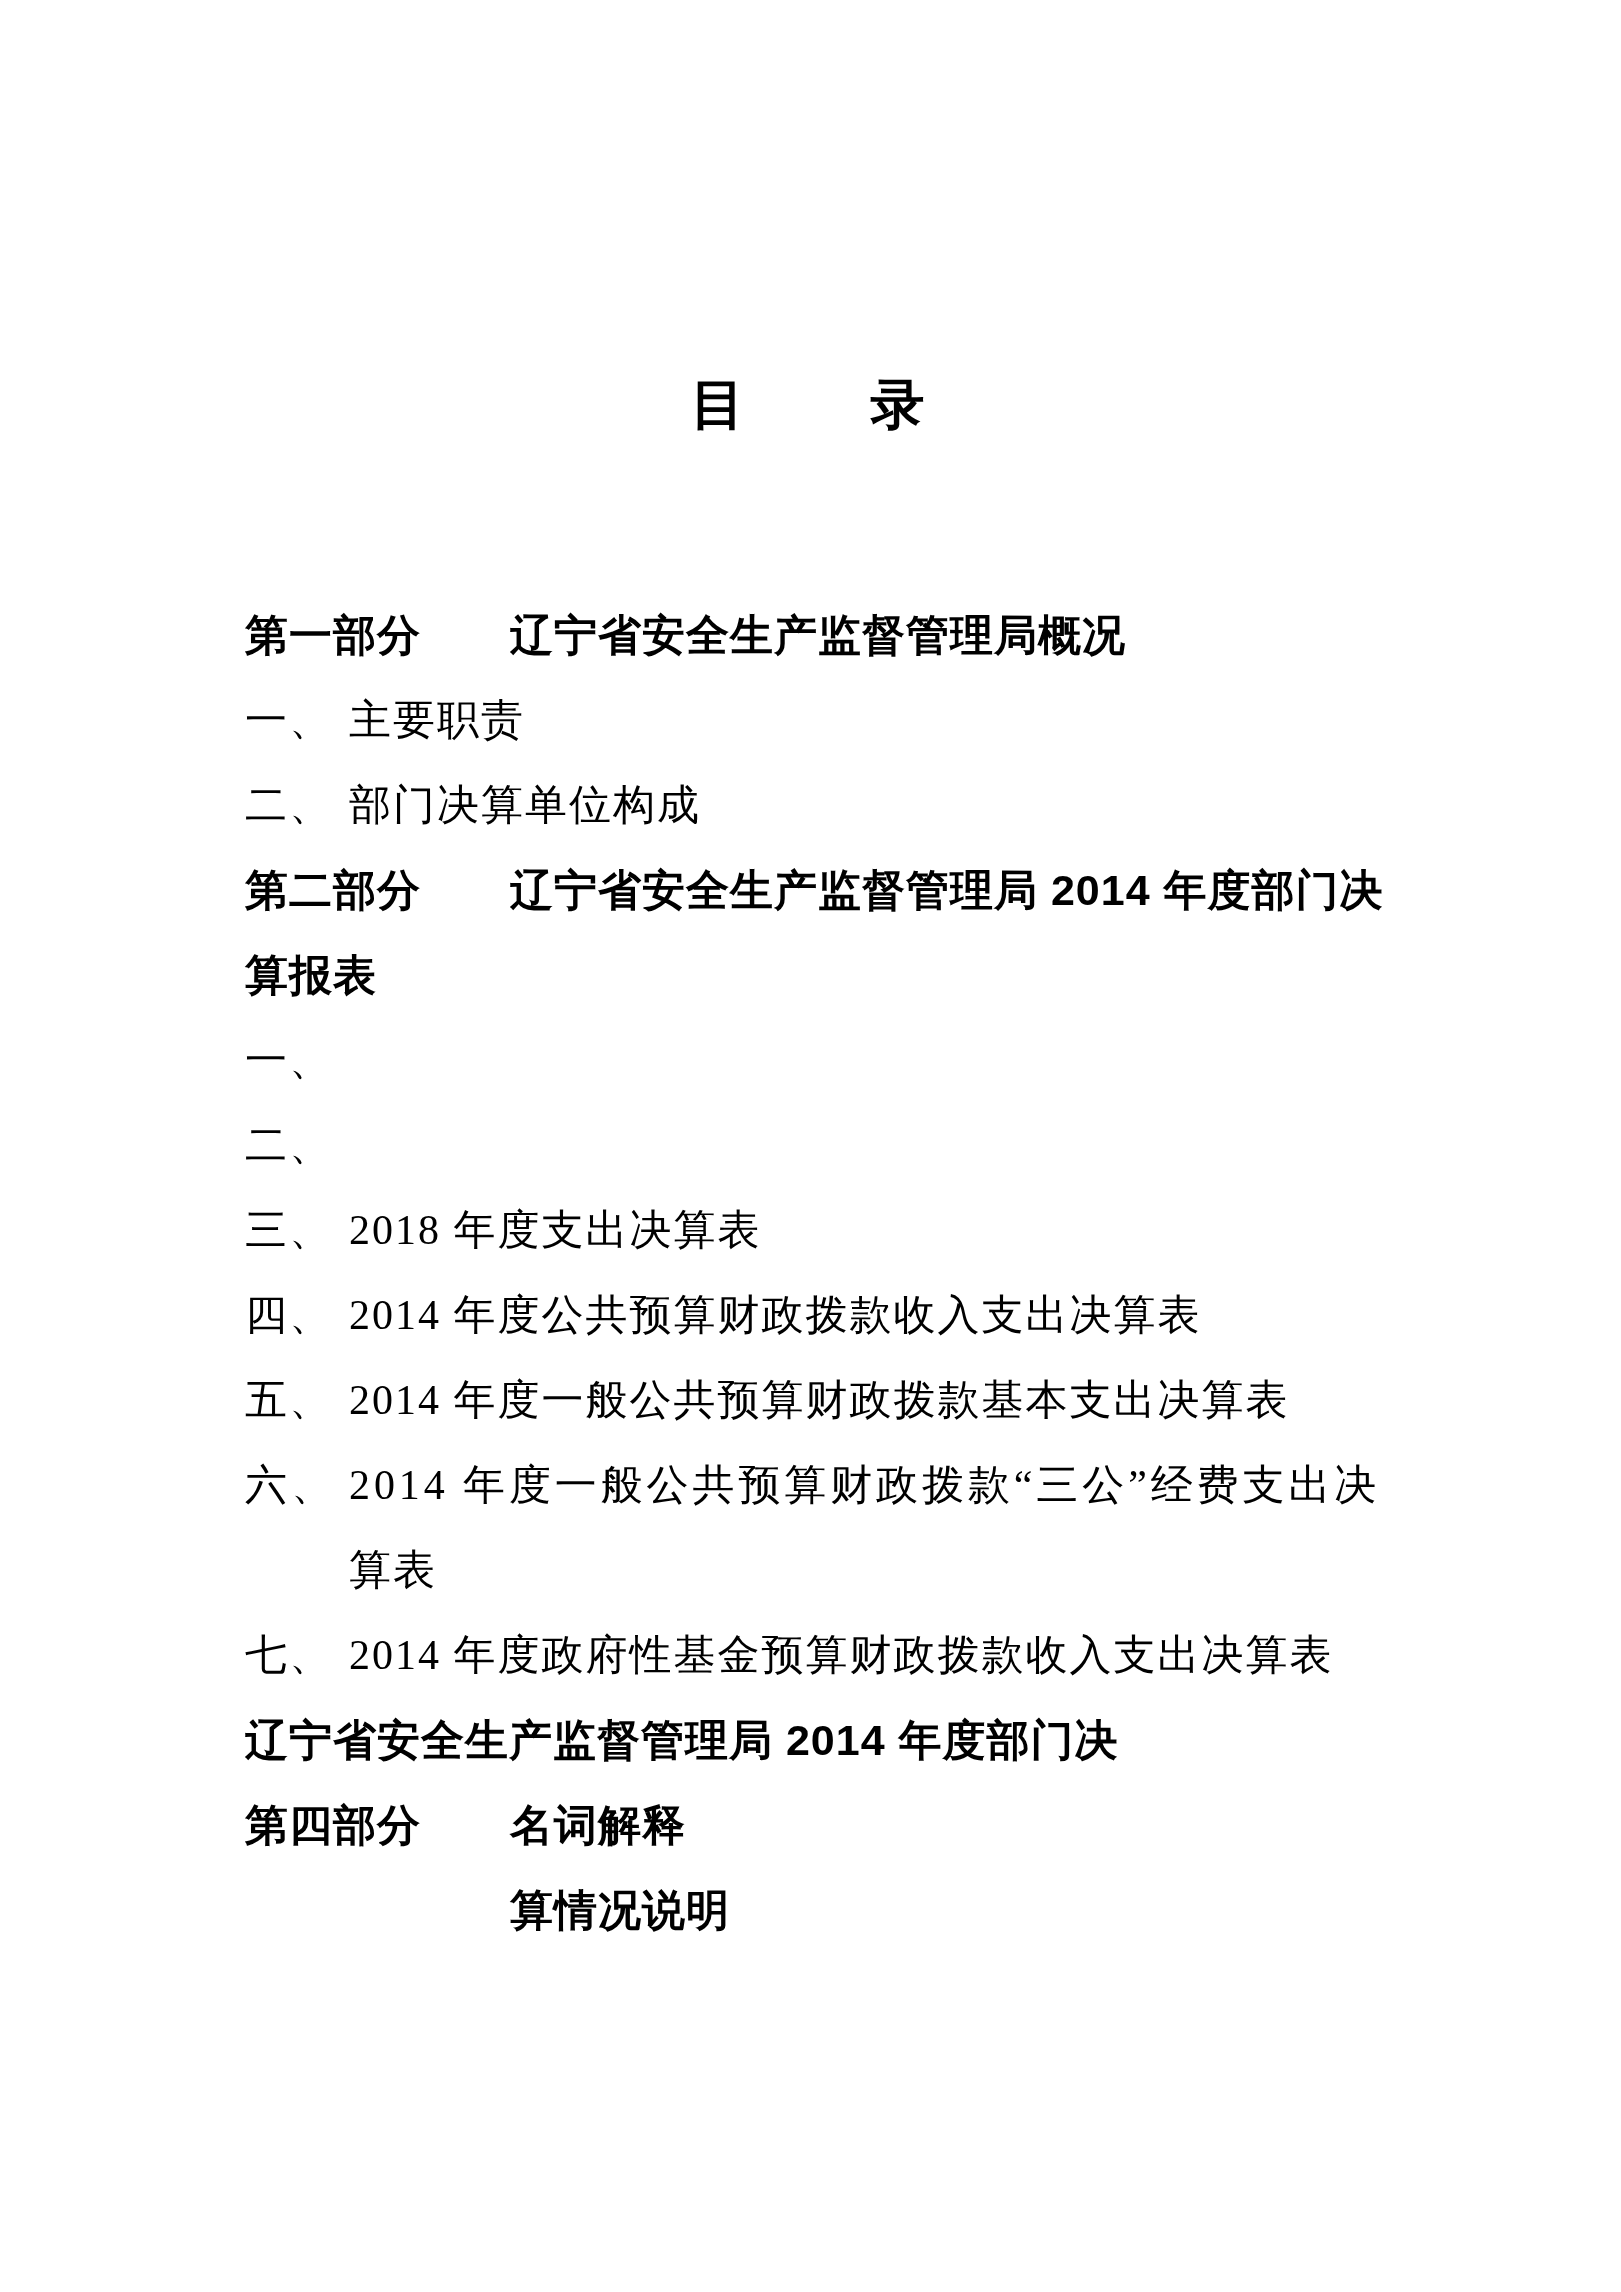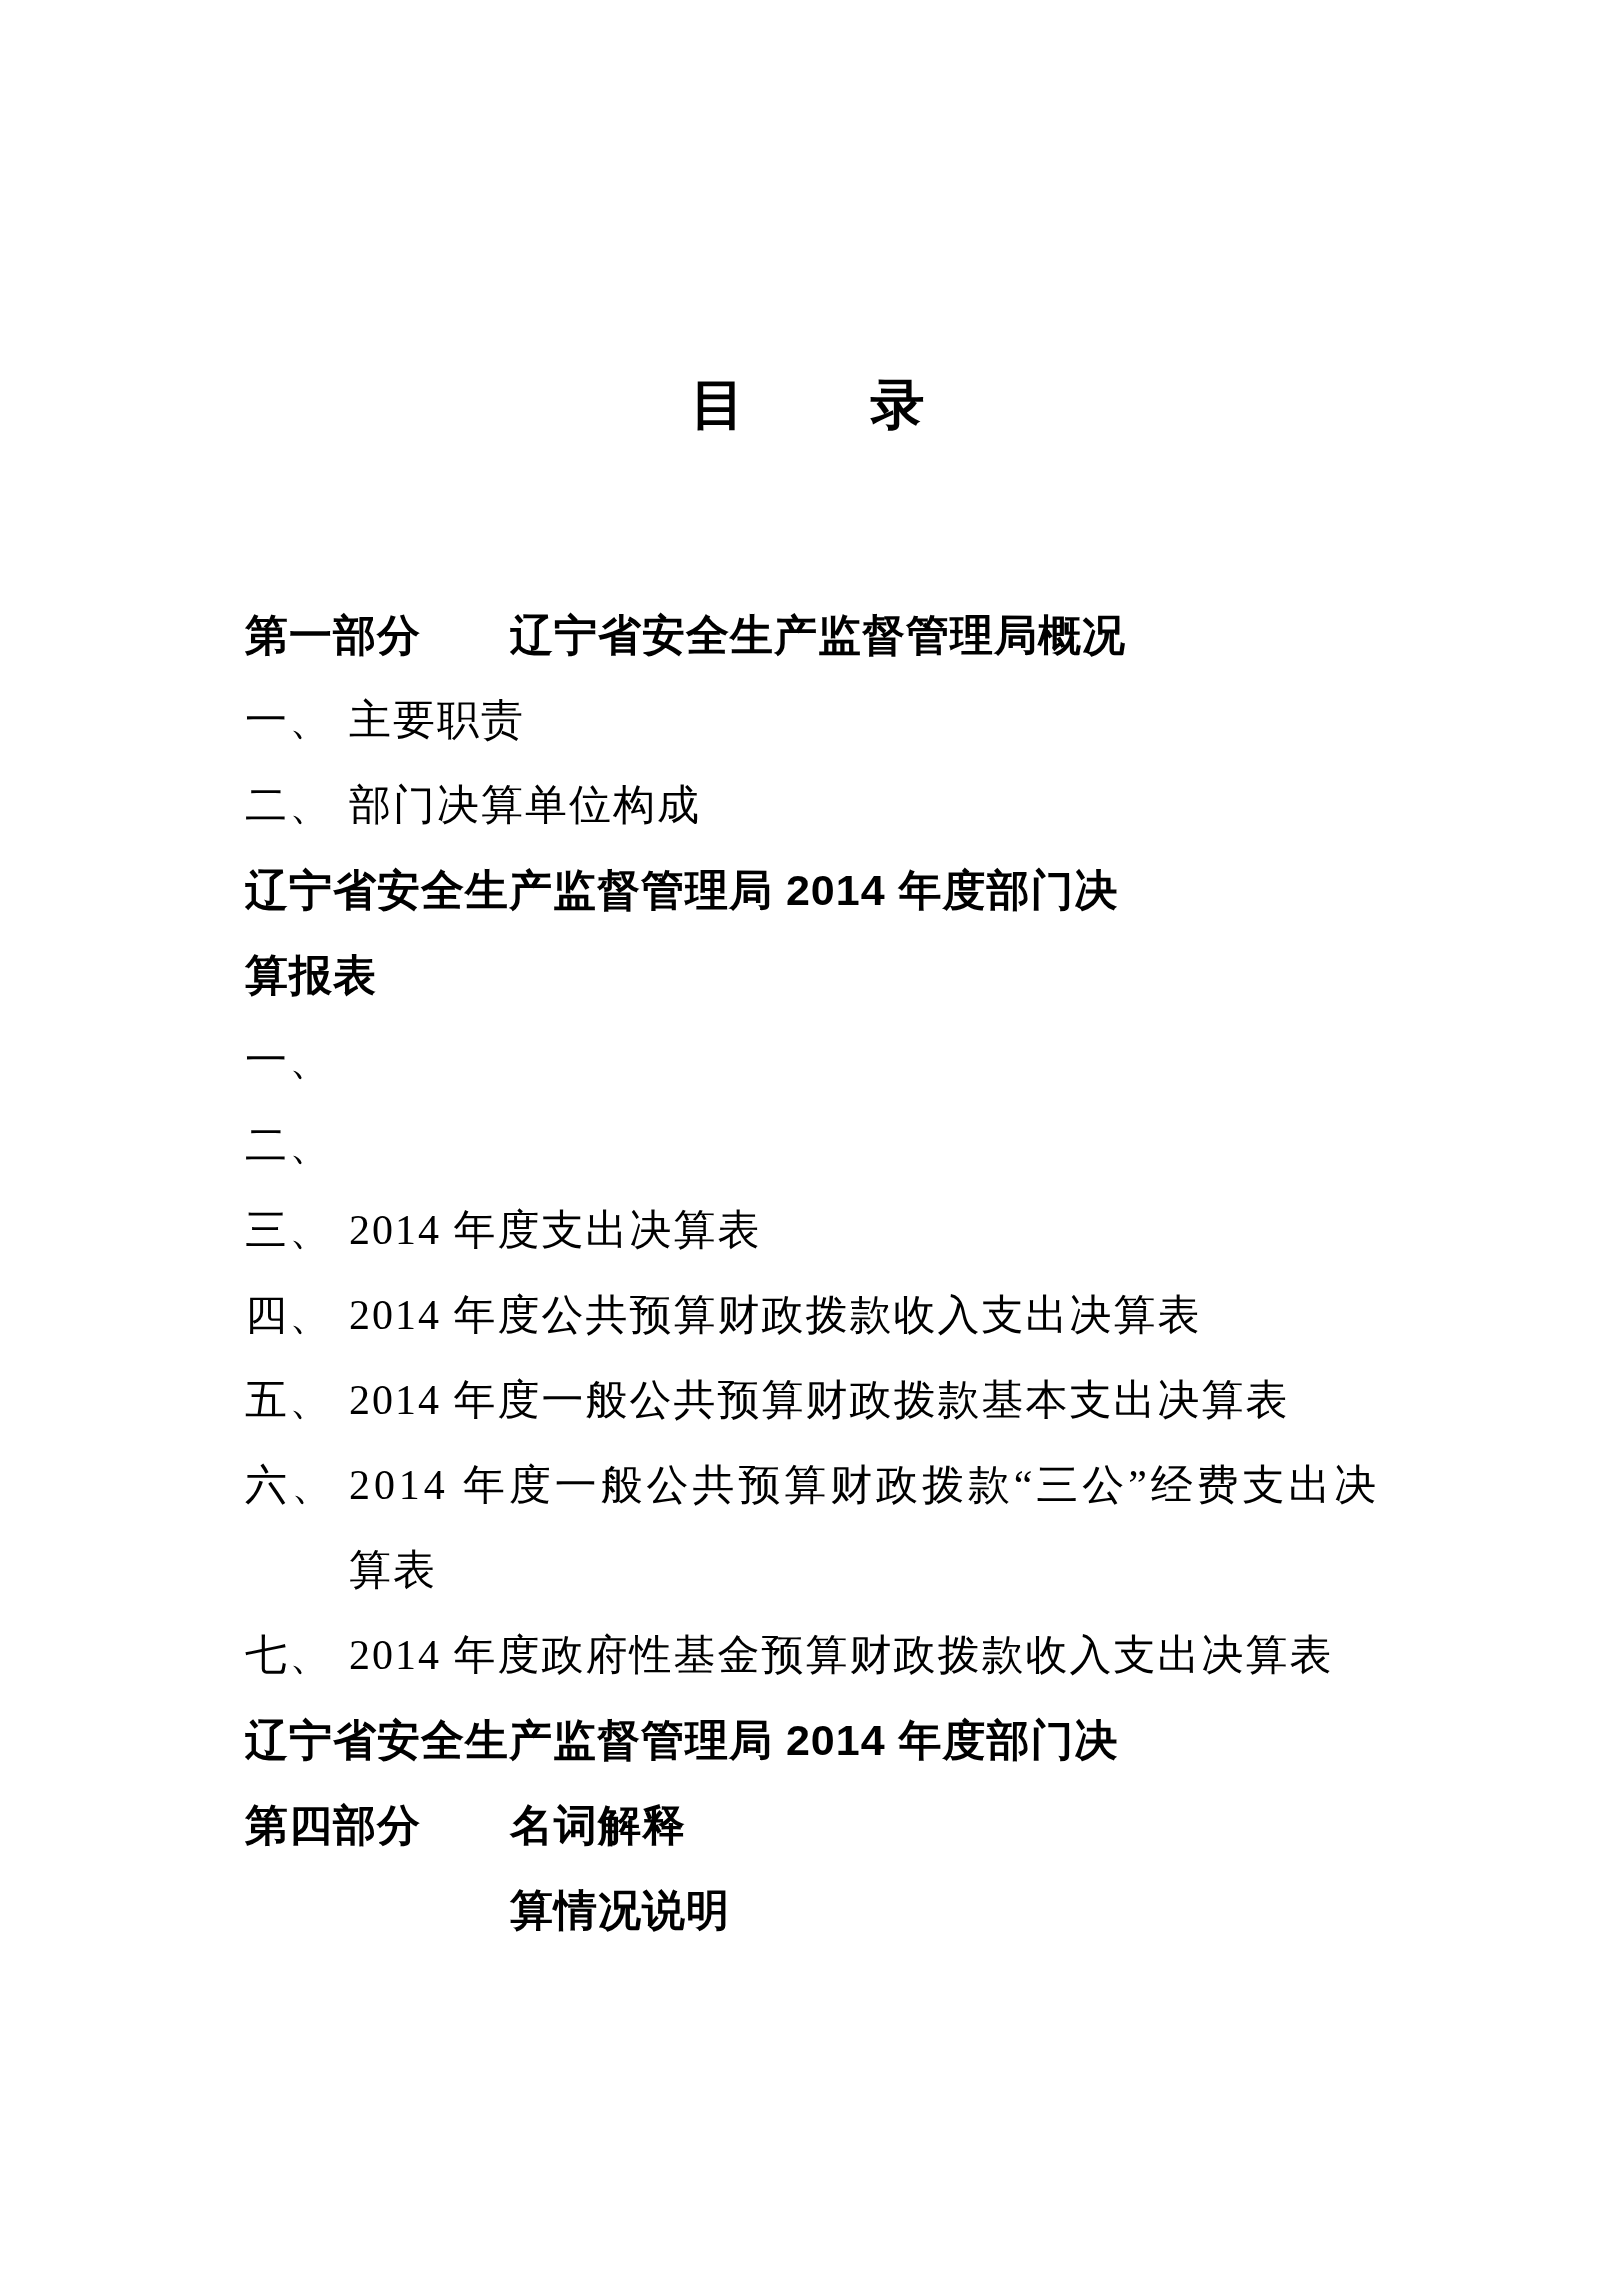--- a/index.html
+++ b/index.html
@@ -86,38 +86,39 @@
       <span class="label">一、</span>
       <span class="text">主要职责</span>
     </div>
 
     <div class="line item">
       <span class="label">二、</span>
       <span class="text">部门决算单位构成</span>
     </div>
 
     <div class="line part">
+      <span class="label">第二部分</span>
       <span class="text">辽宁省安全生产监督管理局 2014 年度部门决</span>
     </div>
 
     <div class="line part cont-flush">
       <span class="text">算报表</span>
     </div>
 
     <div class="line item">
       <span class="label">一、</span>
     </div>
 
     <div class="line item">
       <span class="label">二、</span>
     </div>
 
     <div class="line item">
       <span class="label">三、</span>
-      <span class="text">2014 年度支出决算表</span>
+      <span class="text">2018 年度支出决算表</span>
     </div>
 
     <div class="line item">
       <span class="label">四、</span>
       <span class="text">2014 年度公共预算财政拨款收入支出决算表</span>
     </div>
 
     <div class="line item">
       <span class="label">五、</span>
       <span class="text">2014 年度一般公共预算财政拨款基本支出决算表</span>

